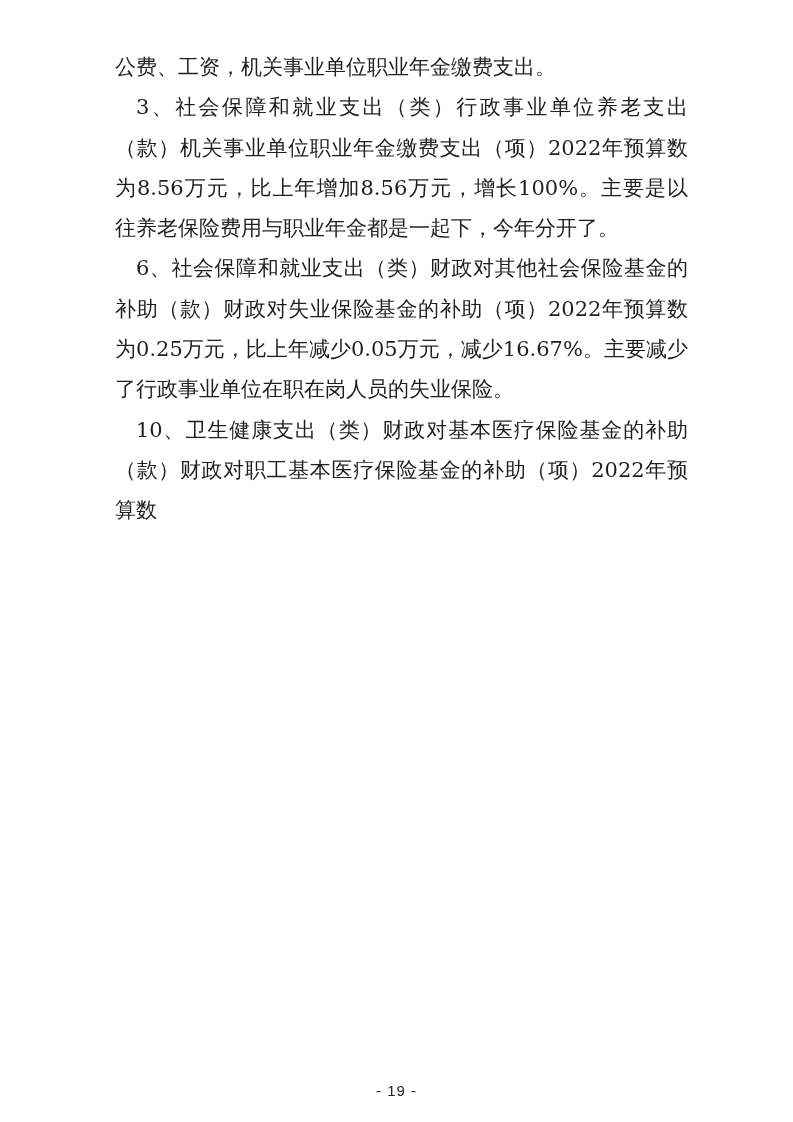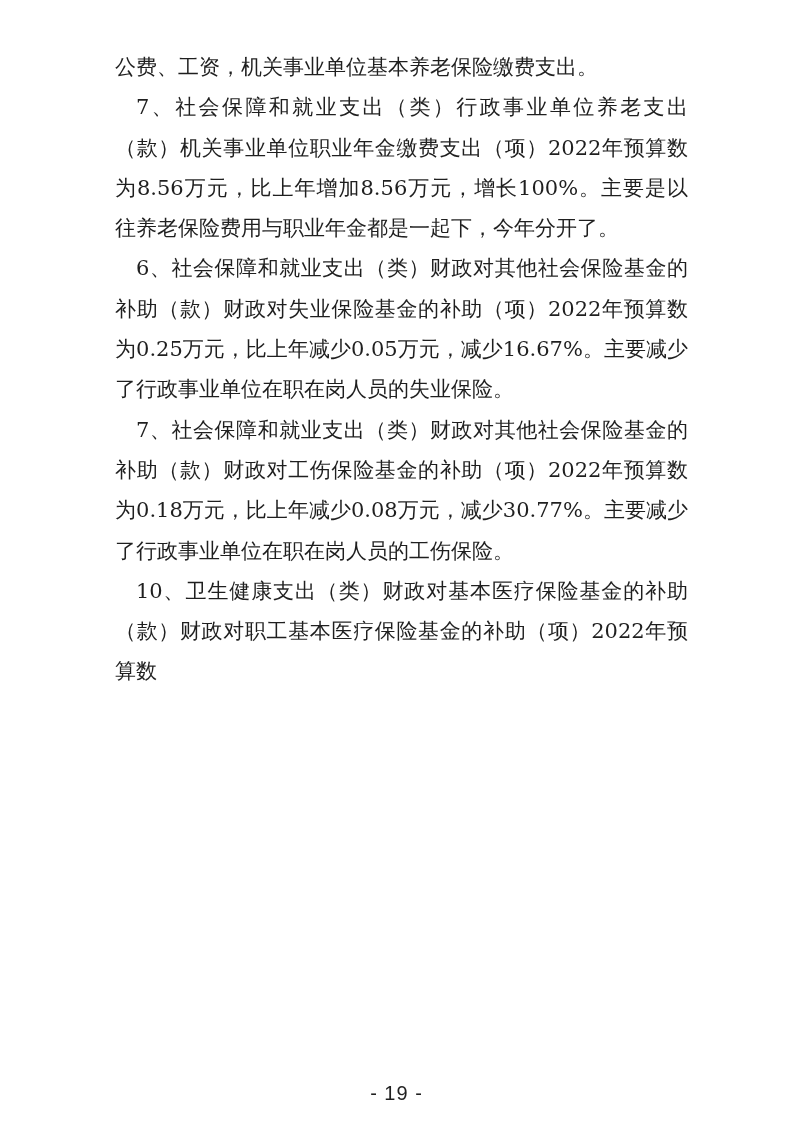--- a/index.html
+++ b/index.html
@@ -41,32 +41,31 @@
   .para.no-indent {
     text-indent: 0;
   }
   .footer {
     position: absolute;
     left: 0;
     top: 1082px;
     width: 793px;
     text-align: center;
     font-family: "Liberation Sans", sans-serif;
-    font-size: 20px;
+    font-size: 15px;
     letter-spacing: 1px;
     color: #1f1f1f;
   }
 </style>
 </head>
 <body>
 
 <div class="page">
   <div class="content">
-    <p class="para no-indent">公费、工资，机关事业单位基本养老保险缴费支出。</p>
-    <p class="para">7、社会保障和就业支出（类）行政事业单位养老支出（款）机关事业单位职业年金缴费支出（项）2022年预算数为8.56万元，比上年增加8.56万元，增长100%。主要是以往养老保险费用与职业年金都是一起下，今年分开了。</p>
+    <p class="para no-indent">公费、工资，机关事业单位职业年金缴费支出。</p>
+    <p class="para">3、社会保障和就业支出（类）行政事业单位养老支出（款）机关事业单位职业年金缴费支出（项）2022年预算数为8.56万元，比上年增加8.56万元，增长100%。主要是以往养老保险费用与职业年金都是一起下，今年分开了。</p>
     <p class="para">6、社会保障和就业支出（类）财政对其他社会保险基金的补助（款）财政对失业保险基金的补助（项）2022年预算数为0.25万元，比上年减少0.05万元，减少16.67%。主要减少了行政事业单位在职在岗人员的失业保险。</p>
-    <p class="para">7、社会保障和就业支出（类）财政对其他社会保险基金的补助（款）财政对工伤保险基金的补助（项）2022年预算数为0.18万元，比上年减少0.08万元，减少30.77%。主要减少了行政事业单位在职在岗人员的工伤保险。</p>
     <p class="para">10、卫生健康支出（类）财政对基本医疗保险基金的补助（款）财政对职工基本医疗保险基金的补助（项）2022年预算数</p>
   </div>
   <div class="footer">
     <span>- 19 -</span>
   </div>
 </div>
 
 </body></html>

